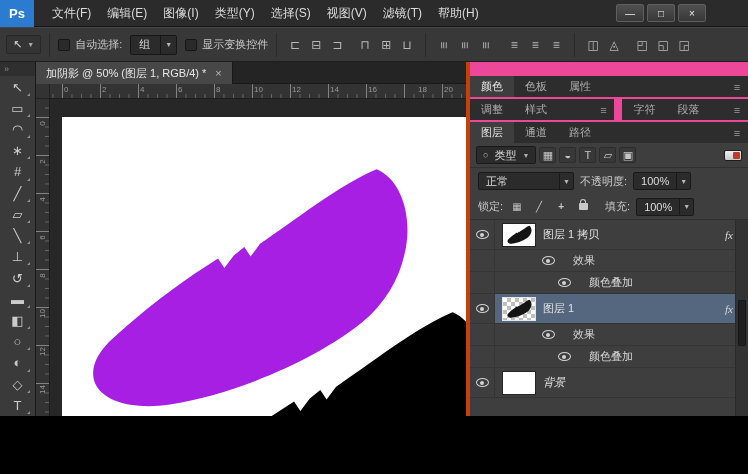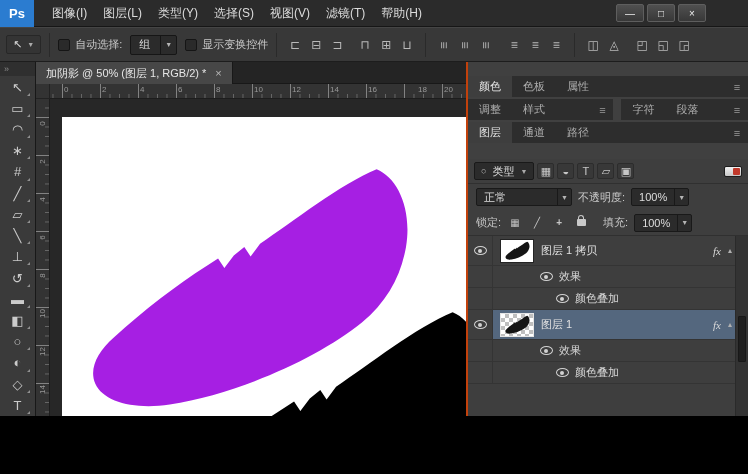--- a/index.html
+++ b/index.html
@@ -48,21 +48,21 @@
  background-size:38px 100%,9.5px 4px;background-position:12px 0,12px 100%;background-repeat:repeat-x}
 .ruler-h span{position:absolute;top:1px;font-size:8px;color:#999}
 .ruler-v{position:absolute;left:0;top:15px;bottom:0;width:14px;background-color:#333;border-right:1px solid #1d1d1d;
  background-image:linear-gradient(#828282 1px,transparent 1px),linear-gradient(#676767 1px,transparent 1px);
  background-size:100% 38px,4px 9.5px;background-position:0 18px,100% 18px;background-repeat:repeat-y}
 .ruler-v span{position:absolute;left:-2px;width:16px;text-align:center;transform:rotate(-90deg);font-size:8px;color:#999}
 .board{position:absolute;left:14px;top:15px;right:0;bottom:0;background:#272727;overflow:hidden}
 .canvas{position:absolute;left:12px;top:18px;display:block}
 
 
-.dock{flex:1;background:#404040;display:flex;flex-direction:column;border-left:2px solid #c2410c}
+.dock{flex:1;background:#ec4899;display:flex;flex-direction:column;border-left:4px solid #c2410c}
 .dock-spacer{height:14px;flex:none}
 .trow{display:flex;height:21px;margin-bottom:2px;flex:none}
 .tg{display:flex;background:#2d2d2d;flex:1}
 .trow.double{gap:8px}
 .ptab{padding:0 11px;display:flex;align-items:center;font-size:11px;color:#aeaeae;white-space:nowrap}
 .ptab.active{background:#3e3e3e;color:#e4e4e4}
 .fill{flex:1}
 .pmenu{width:22px;display:flex;align-items:center;justify-content:center;color:#9a9a9a;font-size:11px}
 
 .layers{flex:1;background:#3e3e3e;display:flex;flex-direction:column;position:relative}
@@ -75,35 +75,35 @@
 .toggle::after{content:"";position:absolute;right:1px;top:1px;bottom:1px;width:7px;background:#c0392b;border-radius:1px}
 
 .brow{height:26px;display:flex;align-items:center;padding:0 8px;gap:6px;font-size:11px;color:#c9c9c9;flex:none}
 .brow.bordered{border-bottom:1px solid #303030}
 .valbox{display:flex;align-items:center;height:18px;background:#2b2b2b;border:1px solid #191919;border-radius:2px;padding-left:7px;font-size:11px;color:#ddd}
 .valbox .arr{margin-left:7px;border-left:1px solid #191919;height:100%;display:flex;align-items:center;padding:0 3px;font-size:7px;color:#b5b5b5}
 .lkico{width:16px;height:16px;display:flex;align-items:center;justify-content:center;color:#c6c6c6;font-size:10px;font-weight:bold}
 
 
 .llist{flex:1;position:relative;overflow:hidden}
-.lrow{display:flex;align-items:center;border-bottom:1px solid #343434;padding-right:16px}
+.lrow{display:flex;align-items:center;border-bottom:1px solid #343434;padding-right:4px}
 .lrow.main{height:30px}
 .lrow.sub{height:22px;font-size:11px}
 .eyecell{width:25px;align-self:stretch;border-right:1px solid #343434;display:flex;align-items:center;justify-content:center;flex:none}
 .eye{width:13px;height:9px;border:1px solid #d2d2d2;border-radius:50%;position:relative;display:inline-block;flex:none}
 .eye::after{content:"";position:absolute;width:4px;height:4px;border-radius:50%;background:#d2d2d2;left:3px;top:1.5px}
 .thumb{width:34px;height:24px;margin:0 7px;border:1px solid #242424;background:#fff;flex:none;overflow:hidden;display:flex;align-items:center;justify-content:center}
 .thumb svg{width:32px;height:22px;display:block}
 .thumb.checker{background-color:#fff;background-image:linear-gradient(45deg,#bfbfbf 25%,transparent 25%,transparent 75%,#bfbfbf 75%),linear-gradient(45deg,#bfbfbf 25%,transparent 25%,transparent 75%,#bfbfbf 75%);background-size:8px 8px;background-position:0 0,4px 4px}
 .lname{font-size:11px;color:#e2e2e2;white-space:nowrap}
 .fx{margin-left:auto;font-style:italic;font-size:11px;color:#d8d8d8;font-family:"Liberation Serif","DejaVu Serif",serif}
 .chev{margin-left:7px;color:#b0b0b0;font-size:8px}
 .gap1{width:47px;flex:none}
 .gap2{width:63px;flex:none}
-.sublabel{margin-left:6px;color:#d5d5d5}
+.sublabel{margin-left:18px;color:#d5d5d5}
 .lrow.sel{background:#54677e}
 .lrow.sel .eyecell{background:#3e3e3e}
 .lrow.sel .thumb{border-color:#e6e6e6}
 .lrow.bgrow .lname{font-style:italic}
 .lockpad{width:9px;height:7px;background:#c9c9c9;border-radius:1px;position:relative;flex:none}
 .lockpad::before{content:"";position:absolute;left:1.5px;top:-4px;width:4px;height:4px;border:1.5px solid #c9c9c9;border-bottom:none;border-radius:3px 3px 0 0}
 .lockpad.inrow{margin-left:auto}
 .lscroll{position:absolute;top:0;right:0;bottom:0;width:13px;background:#333;border-left:1px solid #2a2a2a}
 .lthumb{position:absolute;left:2px;right:2px;top:80px;height:46px;background:#1f1f1f;border:1px solid #181818;border-radius:1px}
 </style>
@@ -114,22 +114,23 @@
   <defs>
     <path id="shoeP" d="M292 6 C312 14 326 44 320 80 C315 108 302 132 278 152 C236 186 160 220 95 230 C62 235 32 228 24 210 C18 196 26 180 42 166 C70 140 102 116 130 98 L141 91 L147 100 L156 88 L166 80 L172 89 L181 77 C212 56 258 20 292 6 Z"></path>
   </defs>
 </svg>
 
 <div class="app">
 
   <header class="menubar">
     <div class="logo">Ps</div>
     <nav class="menus">
+      <span>文件(F)</span>
+      <span>编辑(E)</span>
       <span>图像(I)</span>
-      <span>图层(L)</span>
       <span>类型(Y)</span>
       <span>选择(S)</span>
       <span>视图(V)</span>
       <span>滤镜(T)</span>
       <span>帮助(H)</span>
     </nav>
     <div class="winctl">
       <span>—</span>
       <span>□</span>
       <span>×</span>
@@ -238,21 +239,21 @@
           <span>◇</span>
         </div>
       <div class="tool">
           <span>T</span>
         </div>
     </aside>
 
     <main class="docarea">
       <div class="tabbar">
         <div class="doctab">
-          <span>加阴影 @ 50% (图层 1, RGB/2) *</span>
+          <span>加阴影 @ 50% (图层 1, RGB/4) *</span>
           <span class="closex">×</span>
         </div>
       </div>
       <div class="viewport">
         <div class="corner"></div>
         <div class="ruler-h">
           <span style="left:14px">0</span>
           <span style="left:52px">2</span>
           <span style="left:90px">4</span>
           <span style="left:128px">6</span>
@@ -306,21 +307,21 @@
           <span class="pmenu">≡</span>
         </div>
         <div class="tg">
           <span class="ptab">字符</span>
           <span class="ptab">段落</span>
           <span class="fill"></span>
           <span class="pmenu">≡</span>
         </div>
       </div>
 
-      <div class="trow" style="margin-bottom:16px">
+      <div class="trow" style="margin-bottom:0">
         <div class="tg">
           <span class="ptab active">图层</span>
           <span class="ptab">通道</span>
           <span class="ptab">路径</span>
           <span class="fill"></span>
           <span class="pmenu">≡</span>
         </div>
       </div>
 
       <div class="layers">
@@ -410,20 +411,28 @@
             <span class="gap1"></span>
             <i class="eye"></i>
             <span class="sublabel">效果</span>
           </div>
           <div class="lrow sub">
             <span class="eyecell"></span>
             <span class="gap2"></span>
             <i class="eye"></i>
             <span class="sublabel">颜色叠加</span>
           </div>
+          <div class="lrow main bgrow">
+            <span class="eyecell">
+                <i class="eye"></i>
+              </span>
+            <span class="thumb"></span>
+            <span class="lname">背景</span>
+            <span class="lockpad inrow"></span>
+          </div>
 
           <div class="lscroll">
             <div class="lthumb"></div>
           </div>
         </div>
       </div>
     </aside>
   </div>
 </div>
 

